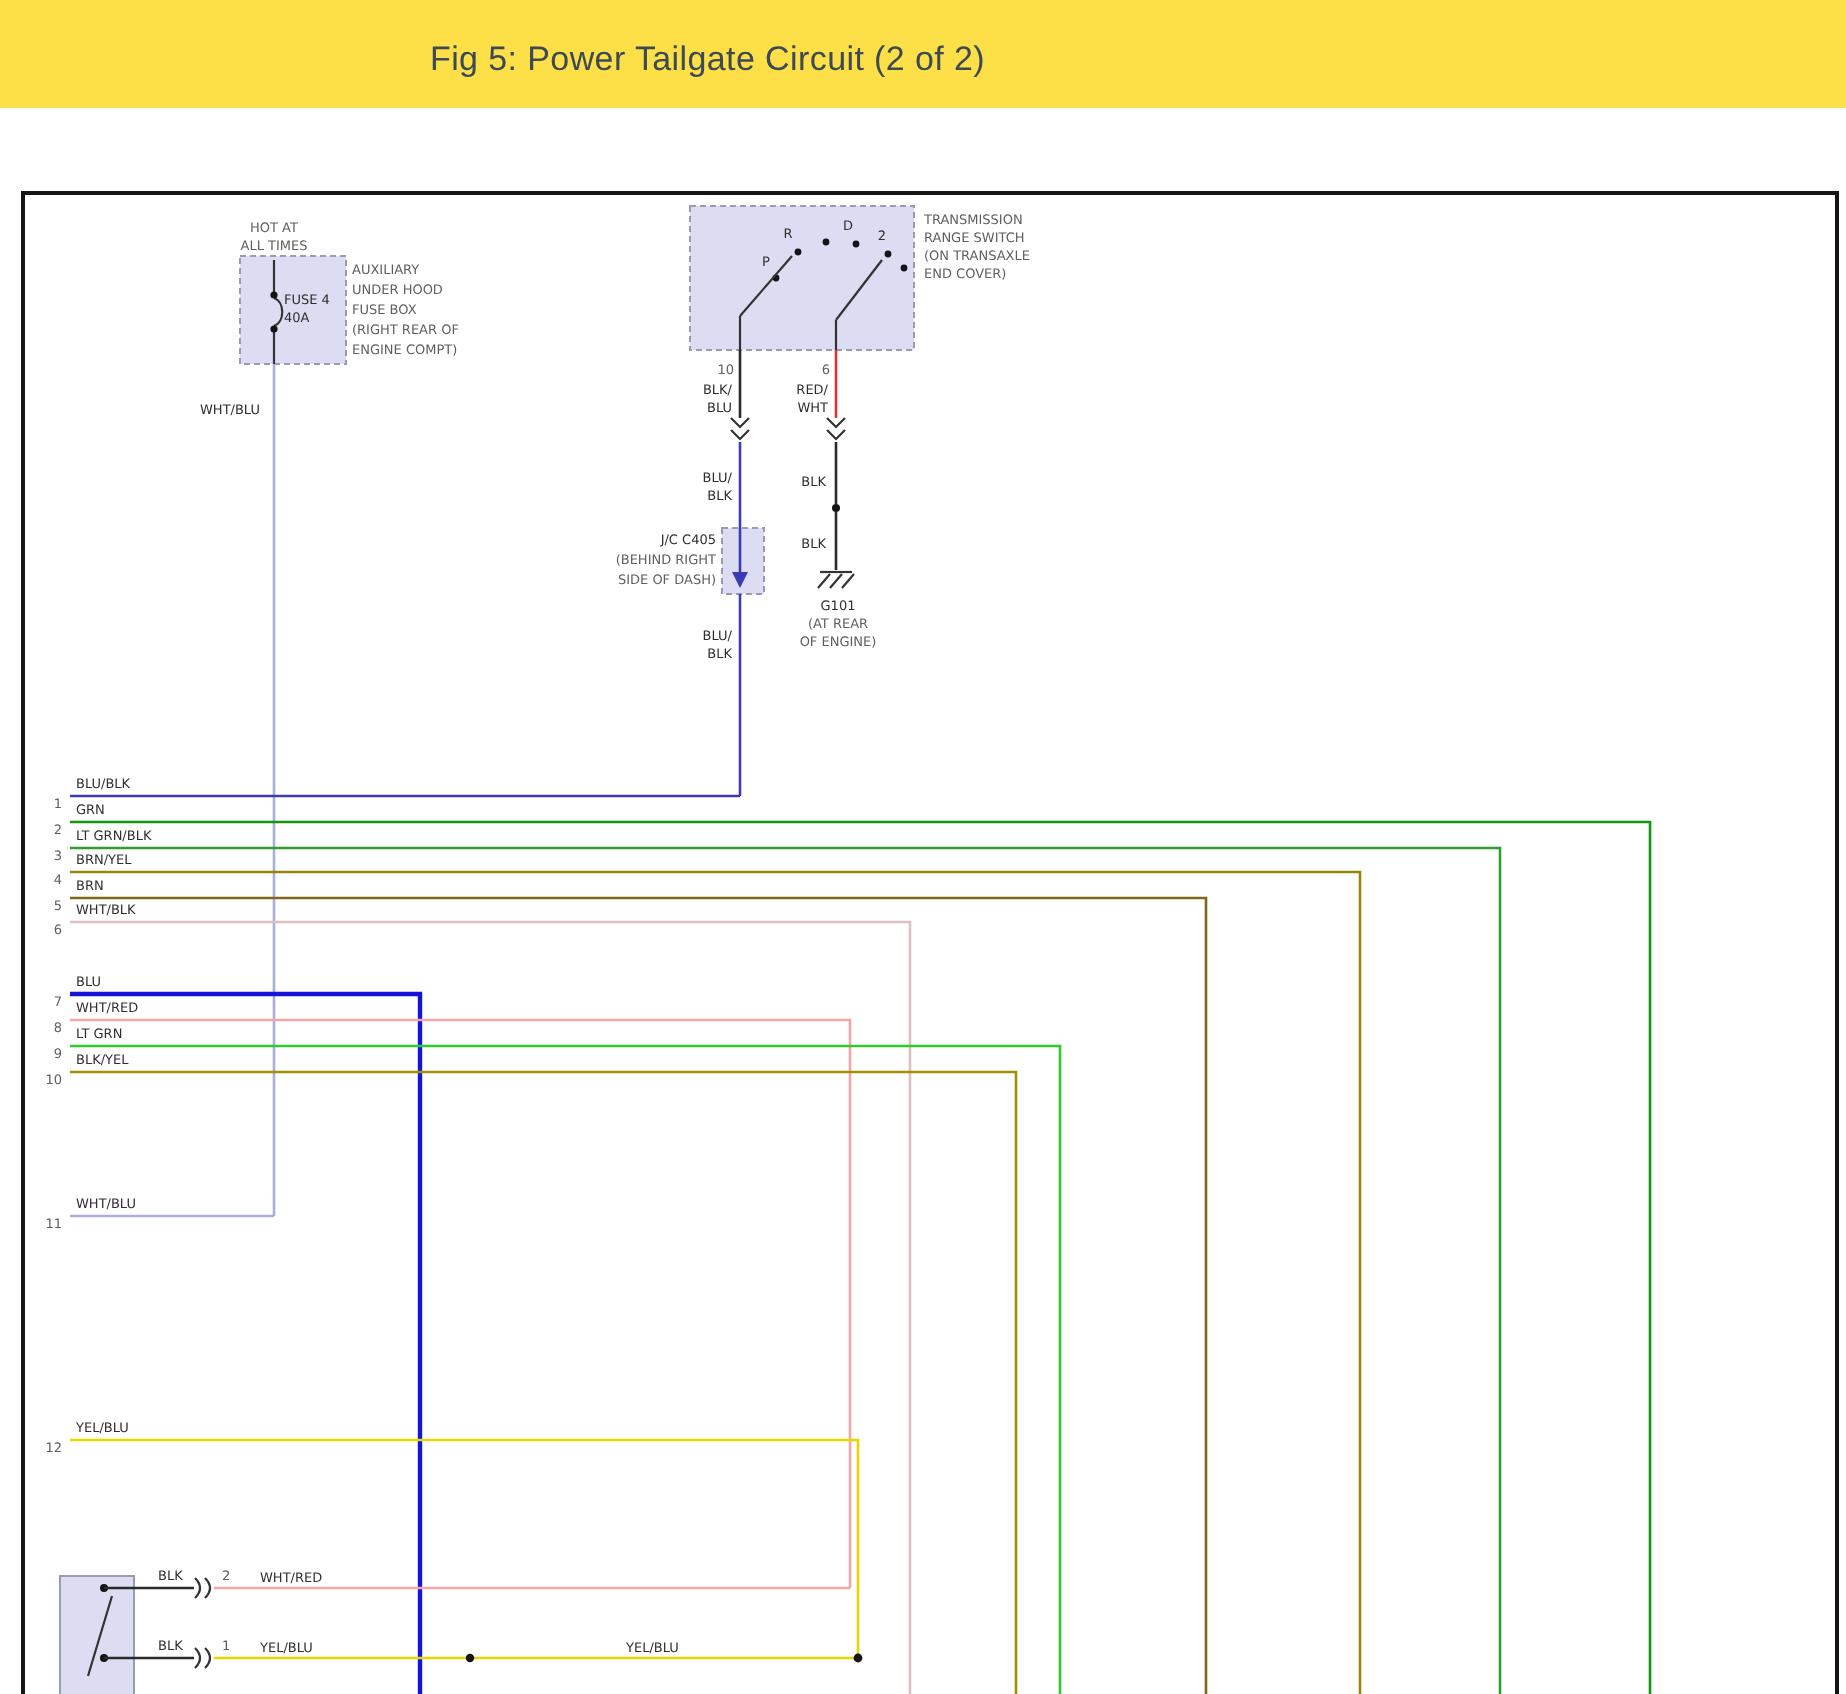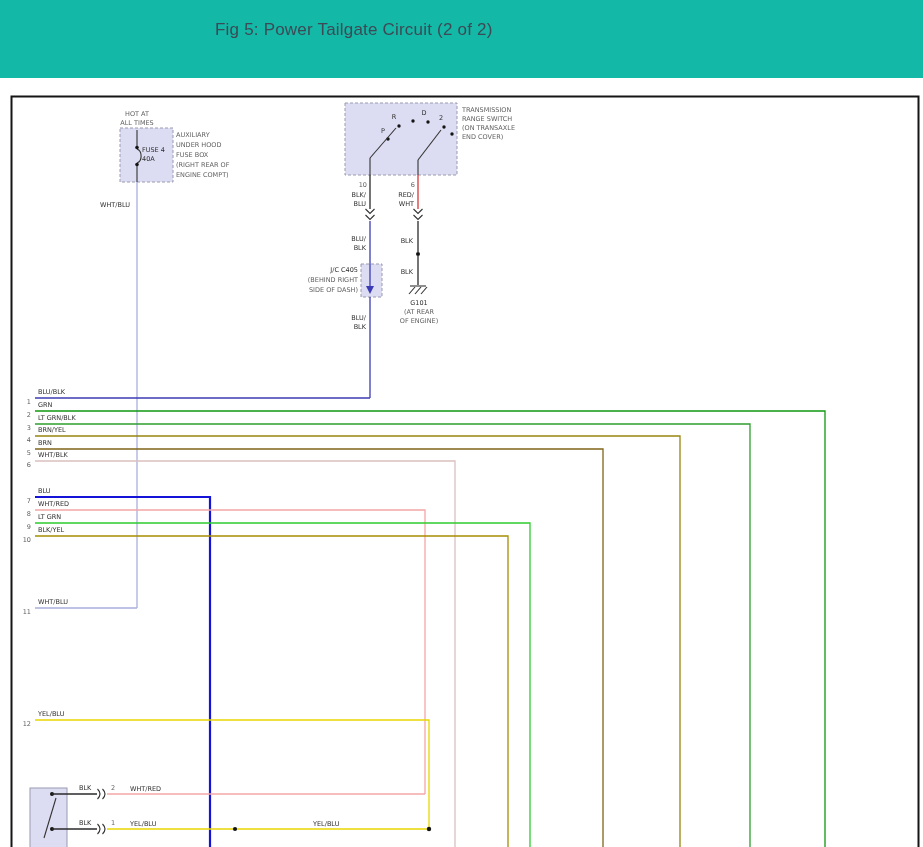--- a/index.html
+++ b/index.html
@@ -1,17 +1,17 @@
 <!DOCTYPE html>
 <html><head>
 <meta charset="utf-8">
 <style>
   html,body{margin:0;padding:0;background:#ffffff;}
   body{width:923px;height:847px;position:relative;overflow:hidden;font-family:"DejaVu Sans",sans-serif;}
-  .header{position:absolute;left:0;top:0;width:923px;height:78px;background:#14b8a6;}
+  .header{position:absolute;left:0;top:0;width:923px;height:54px;background:#fde047;}
   .header .title{position:absolute;left:215px;top:20px;font-size:17px;color:#3d4a55;font-family:"Liberation Sans",sans-serif;letter-spacing:.2px;}
   svg{position:absolute;left:0;top:0;}
   svg text{font-family:"DejaVu Sans",sans-serif;}
   .t{font-size:6.5px;fill:#2f2f2f;}
   .note{font-size:6.5px;fill:#5f5f5f;}
   .num{font-size:6.5px;fill:#5f5f5f;}
   .wire{fill:none;stroke-width:1.3;}
   .thick{stroke-width:2.2;}
   .sym{fill:none;stroke:#333333;stroke-width:1.1;}
   .frame{fill:none;stroke:#151515;stroke-width:2;}

